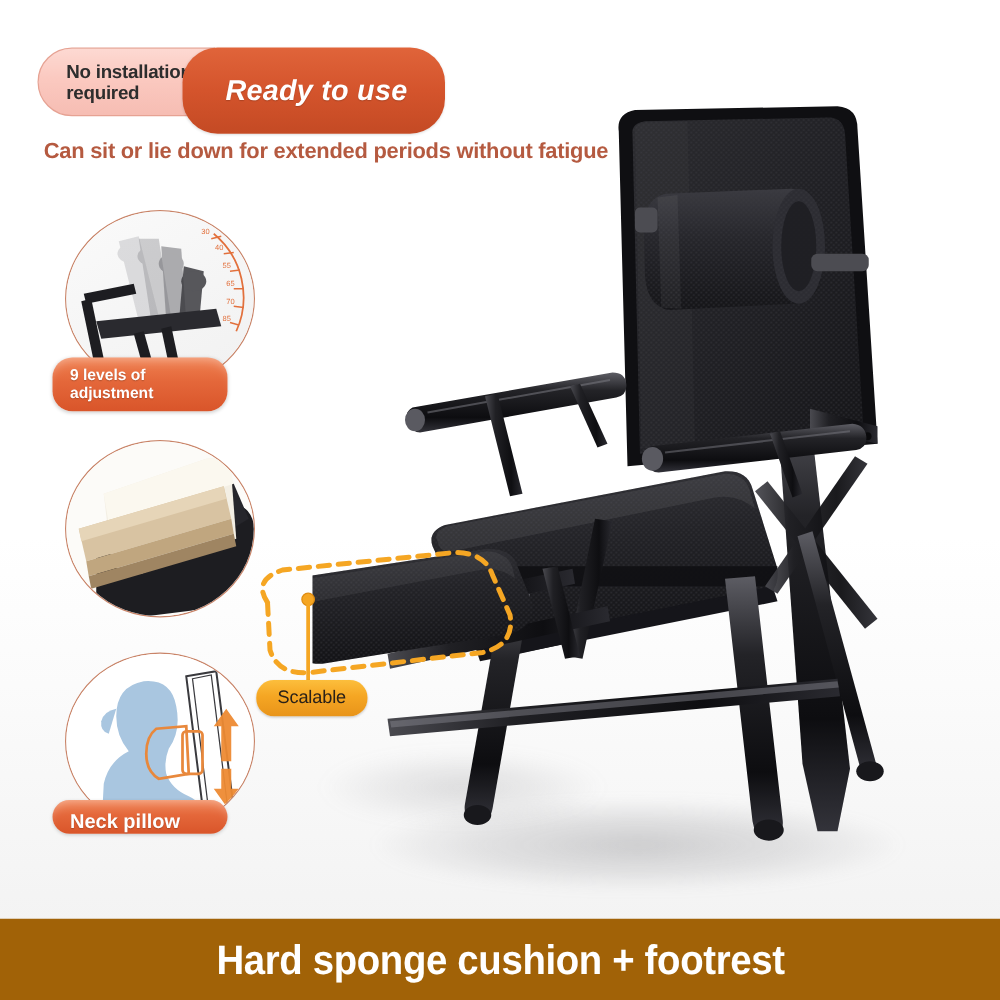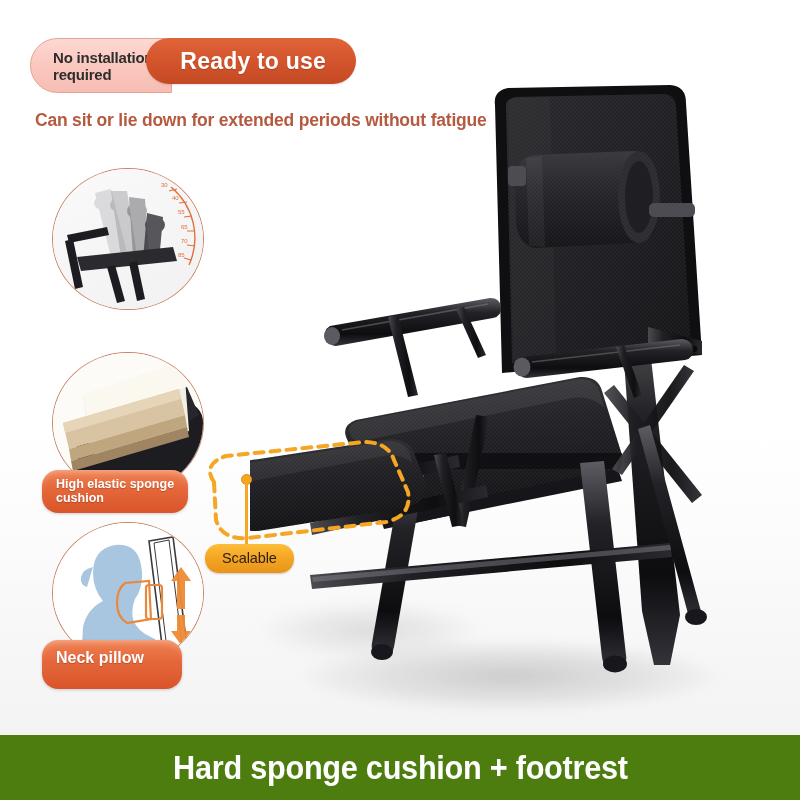--- a/index.html
+++ b/index.html
@@ -41,25 +41,26 @@
   }
   .pill-left{border:1.4px solid #e8a housing;}
   .pill-left{border:1.4px solid #e6a293;}
   .pill-left-txt{
     font-size:15px;line-height:17px;font-weight:bold;color:#2d2d2d;
     letter-spacing:-0.2px;
   }
   .pill-right{
     position:relative;z-index:2;margin-left:-26px;
     display:flex;align-items:center;justify-content:center;
-    padding:0 30px 0 34px;height:46px;
+    padding:0 30px 0 34px;height:69px;
     border-radius:28px;
     background:linear-gradient(to bottom,#e0643a 0%,#d4542c 50%,#c44a24 100%);
     box-shadow:0 1px 2px rgba(0,0,0,.12);
     box-sizing:border-box;
+    font-style:italic;
   }
   .pill-right-txt{
     font-size:23px;font-weight:bold;color:#ffffff;letter-spacing:0.2px;
     text-shadow:0 1px 1px rgba(0,0,0,.18);
   }
   .subtitle{
     position:absolute;left:35px;top:110px;
     font-size:17.5px;font-weight:bold;color:#b55a40;letter-spacing:-0.2px;
     white-space:nowrap;
     text-align:center;
@@ -85,21 +86,21 @@
     padding:7px 14px 8px 14px;
     border-radius:16px;
     background:linear-gradient(to bottom,#f08050 0%,#e4673a 45%,#d9552a 100%);
     box-shadow:0 1px 3px rgba(0,0,0,.18), inset 0 8px 10px -8px rgba(255,255,255,.55);
     box-sizing:border-box;
   }
   .badge-txt{
     display:block;color:#fff;font-size:12.5px;line-height:14px;font-weight:bold;
     text-shadow:0 1px 1px rgba(0,0,0,.22);
   }
-  .badge.one-line{padding:9px 14px 22px 14px;}
+  .badge.one-line{padding:9px 14px 0 14px;}
   .badge.one-line .badge-txt{font-size:16px;line-height:18px;}
 
   
   .t1-bg{position:absolute;inset:0;background:linear-gradient(150deg,#fafafa,#f1f1f1);}
   
   .t2-bg{position:absolute;inset:0;background:#fcfbf8;}
   
   .t3-bg{position:absolute;inset:0;background:#ffffff;}
 
   
@@ -115,21 +116,21 @@
     position:absolute;left:205px;top:544px;
     padding:5px 17px 6px 17px;border-radius:14px;
     background:linear-gradient(to bottom,#fcbe3c 0%,#f5a623 45%,#e8941a 100%);
     box-shadow:0 1px 2px rgba(0,0,0,.2);
   }
   .scal-txt{font-size:14.5px;font-weight:normal;color:#2a2118;letter-spacing:-0.1px;}
 
   
   .bottom-banner{
     position:absolute;left:0;top:735px;width:800px;height:65px;
-    background:#4d7c0f;
+    background:#a16207;
     display:flex;align-items:center;justify-content:center;
   }
   .bottom-banner-txt{
     color:#fff;font-size:33px;font-weight:bold;letter-spacing:-0.3px;
     transform:scaleX(0.93);transform-origin:center;
   }
 
   
   .chair{position:absolute;left:250px;top:55px;width:480px;height:660px;}
   .chair svg{display:block;}
@@ -345,44 +346,44 @@
         <g fill="#e2703c" font-size="6" font-family="Liberation Sans, sans-serif">
           <text x="108" y="18">30</text>
           <text x="119" y="31">40</text>
           <text x="125" y="45">55</text>
           <text x="128" y="60">65</text>
           <text x="128" y="74">70</text>
           <text x="125" y="88">85</text>
         </g>
       </svg>
     </div>
+    <div class="badge">
+      <span class="badge-txt">9 levels of</span>
+      <span class="badge-txt">adjustment</span>
+    </div>
   </div>
 
   <div class="feature f2">
     <div class="thumb">
       <div class="t2-bg"></div>
       <svg width="152" height="142" viewBox="0 0 152 142" style="position:absolute;left:0;top:0;">
 
         <path d="M24 84 Q20 68 44 64 L124 48 Q146 48 150 66 L152 110 Q150 128 128 132 L48 142 Q26 142 24 124 Z" fill="#1d1d21"></path>
         <path d="M96 26 Q118 22 134 34 L146 62 L126 74 L88 46 Z" fill="#26262b"></path>
 
         <path d="M30 42 L112 14 Q128 12 132 26 L136 78 L60 106 Q40 108 36 94 Z" fill="#f3efe4"></path>
         <path d="M30 42 L112 14 Q128 12 132 26 L134 34 L34 66 Z" fill="#fbf8ef"></path>
 
         <path d="M10 70 L126 36 L132 62 L16 96 Z" fill="#d8c3a2"></path>
         <path d="M10 70 L126 36 L128 46 L12 80 Z" fill="#e6d5b8"></path>
 
         <path d="M16 96 L132 62 L134 74 L18 108 Z" fill="#c0a67f"></path>
         <path d="M18 108 L134 74 L136 84 L20 118 Z" fill="#9f8562"></path>
       </svg>
     </div>
-    <div class="badge">
-      <span class="badge-txt">High elastic sponge</span>
-      <span class="badge-txt">cushion</span>
-    </div>
   </div>
 
   <div class="feature f3">
     <div class="thumb">
       <div class="t3-bg"></div>
       <svg width="152" height="142" viewBox="0 0 152 142" style="position:absolute;left:0;top:0;">
 
         <path d="M28 142 L30 104 Q34 86 50 78 Q40 66 40 50 Q40 26 62 22 Q84 20 88 42 Q92 62 82 76 Q78 86 80 96
                  Q84 108 98 114 Q112 120 116 142 Z" fill="#a9c6e0"></path>
         <path d="M40 44 Q30 46 28 54 Q27 62 34 64" fill="#a9c6e0"></path>

